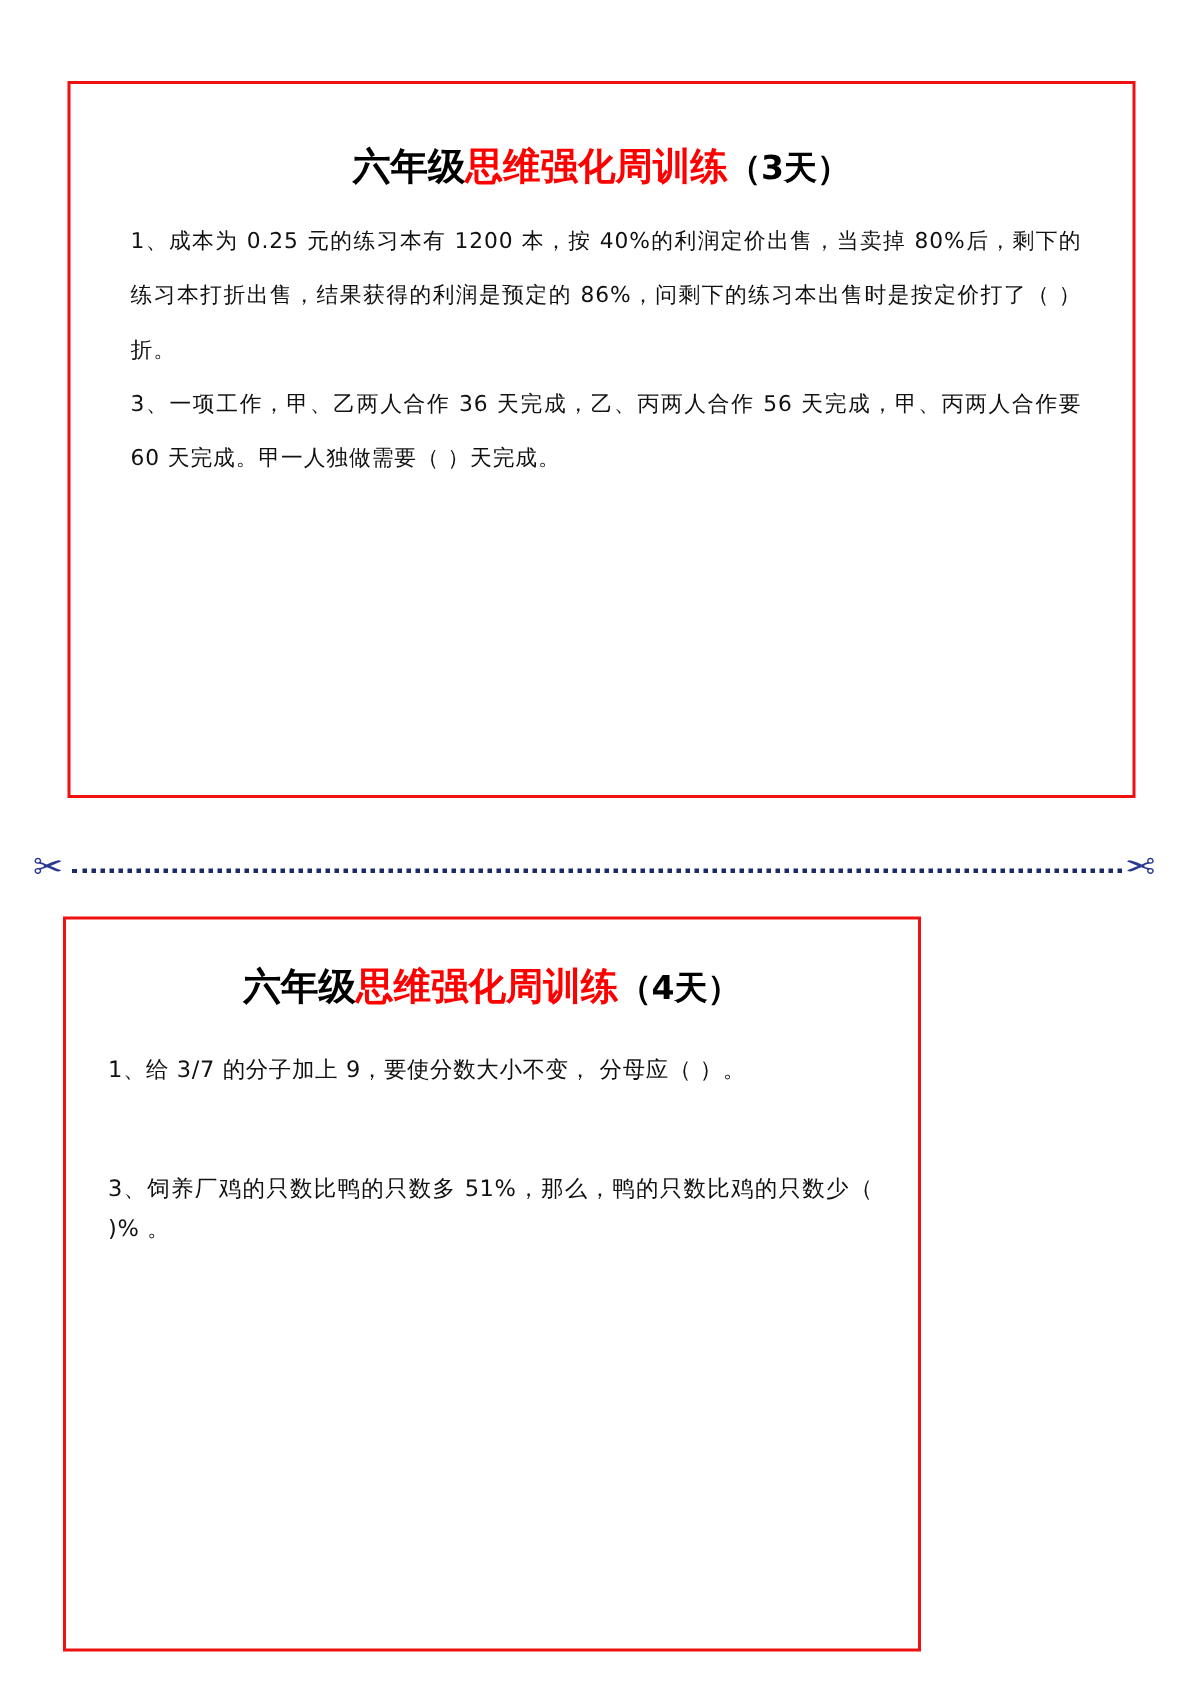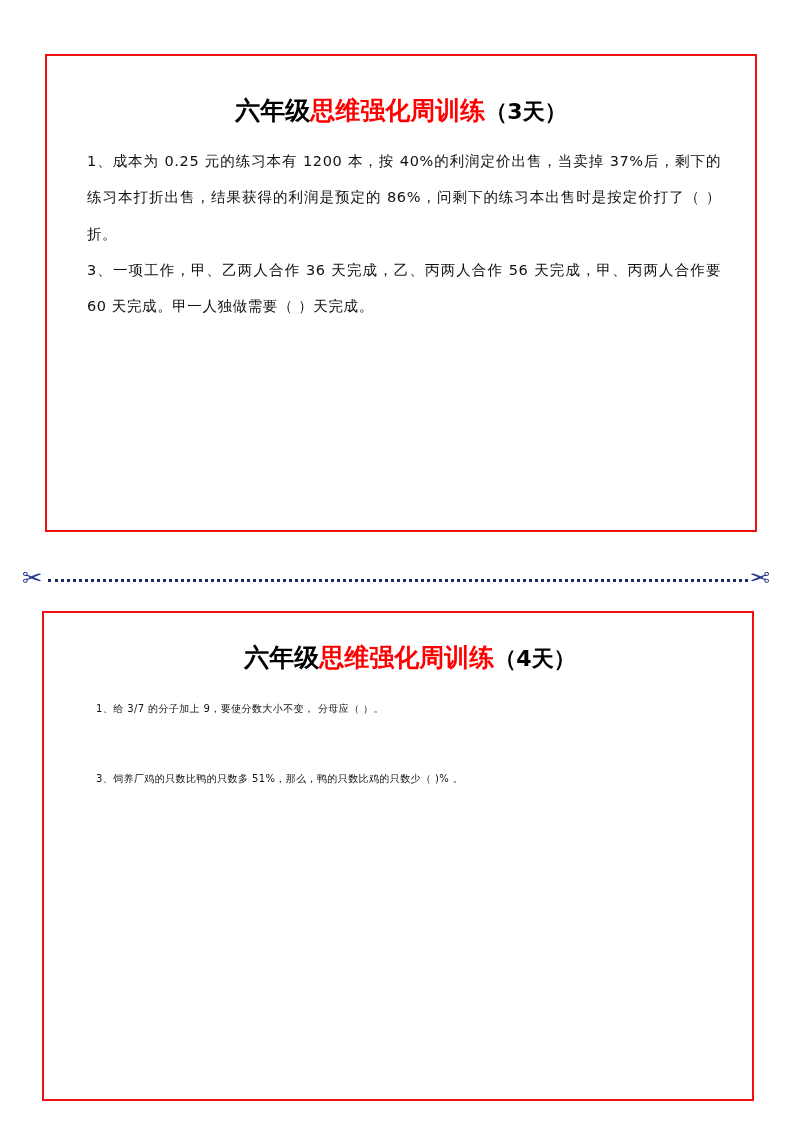--- a/index.html
+++ b/index.html
@@ -32,23 +32,22 @@
   .worksheet.first {
     left: 45px;
     top: 54px;
     width: 712px;
     height: 478px;
   }
 
   .worksheet.second {
     left: 42px;
     top: 611px;
-    width: 712px;
+    width: 572px;
     height: 490px;
-    padding-left: 24px;
   }
 
   .ws-title {
     text-align: center;
     font-weight: bold;
     font-size: 25px;
     letter-spacing: 0px;
     white-space: nowrap;
   }
 
@@ -83,21 +82,21 @@
 
   .worksheet.first .problem {
     line-height: 2.5;
   }
 
   .worksheet.second .problems {
     margin-top: 26px;
     padding: 0 30px 0 28px;
   }
   .worksheet.second .problem {
-    font-size: 10px;
+    font-size: 15px;
     line-height: 1.8;
     margin-bottom: 52px;
     letter-spacing: 0.4px;
   }
 
   
   .cutline {
     position: absolute;
     left: 22px;
     top: 562px;
@@ -132,21 +131,21 @@
 </head>
 <body>
 
 <div class="page">
 
   <div class="worksheet first">
     <div class="ws-title">
       <span class="black">六年级</span><span class="red">思维强化周训练</span><span class="paren">（3天）</span>
     </div>
     <div class="problems">
-      <div class="problem">1、成本为 0.25 元的练习本有 1200 本，按 40%的利润定价出售，当卖掉 37%后，剩下的练习本打折出售，结果获得的利润是预定的 86%，问剩下的练习本出售时是按定价打了（    ）折。</div>
+      <div class="problem">1、成本为 0.25 元的练习本有 1200 本，按 40%的利润定价出售，当卖掉 80%后，剩下的练习本打折出售，结果获得的利润是预定的 86%，问剩下的练习本出售时是按定价打了（    ）折。</div>
       <div class="problem">3、一项工作，甲、乙两人合作 36 天完成，乙、丙两人合作 56 天完成，甲、丙两人合作要 60 天完成。甲一人独做需要（   ）天完成。</div>
     </div>
   </div>
 
   <div class="cutline">
     <span class="scissors-left">✂</span>
     <div class="dash"></div>
     <span class="scissors-right">✂</span>
   </div>
 

